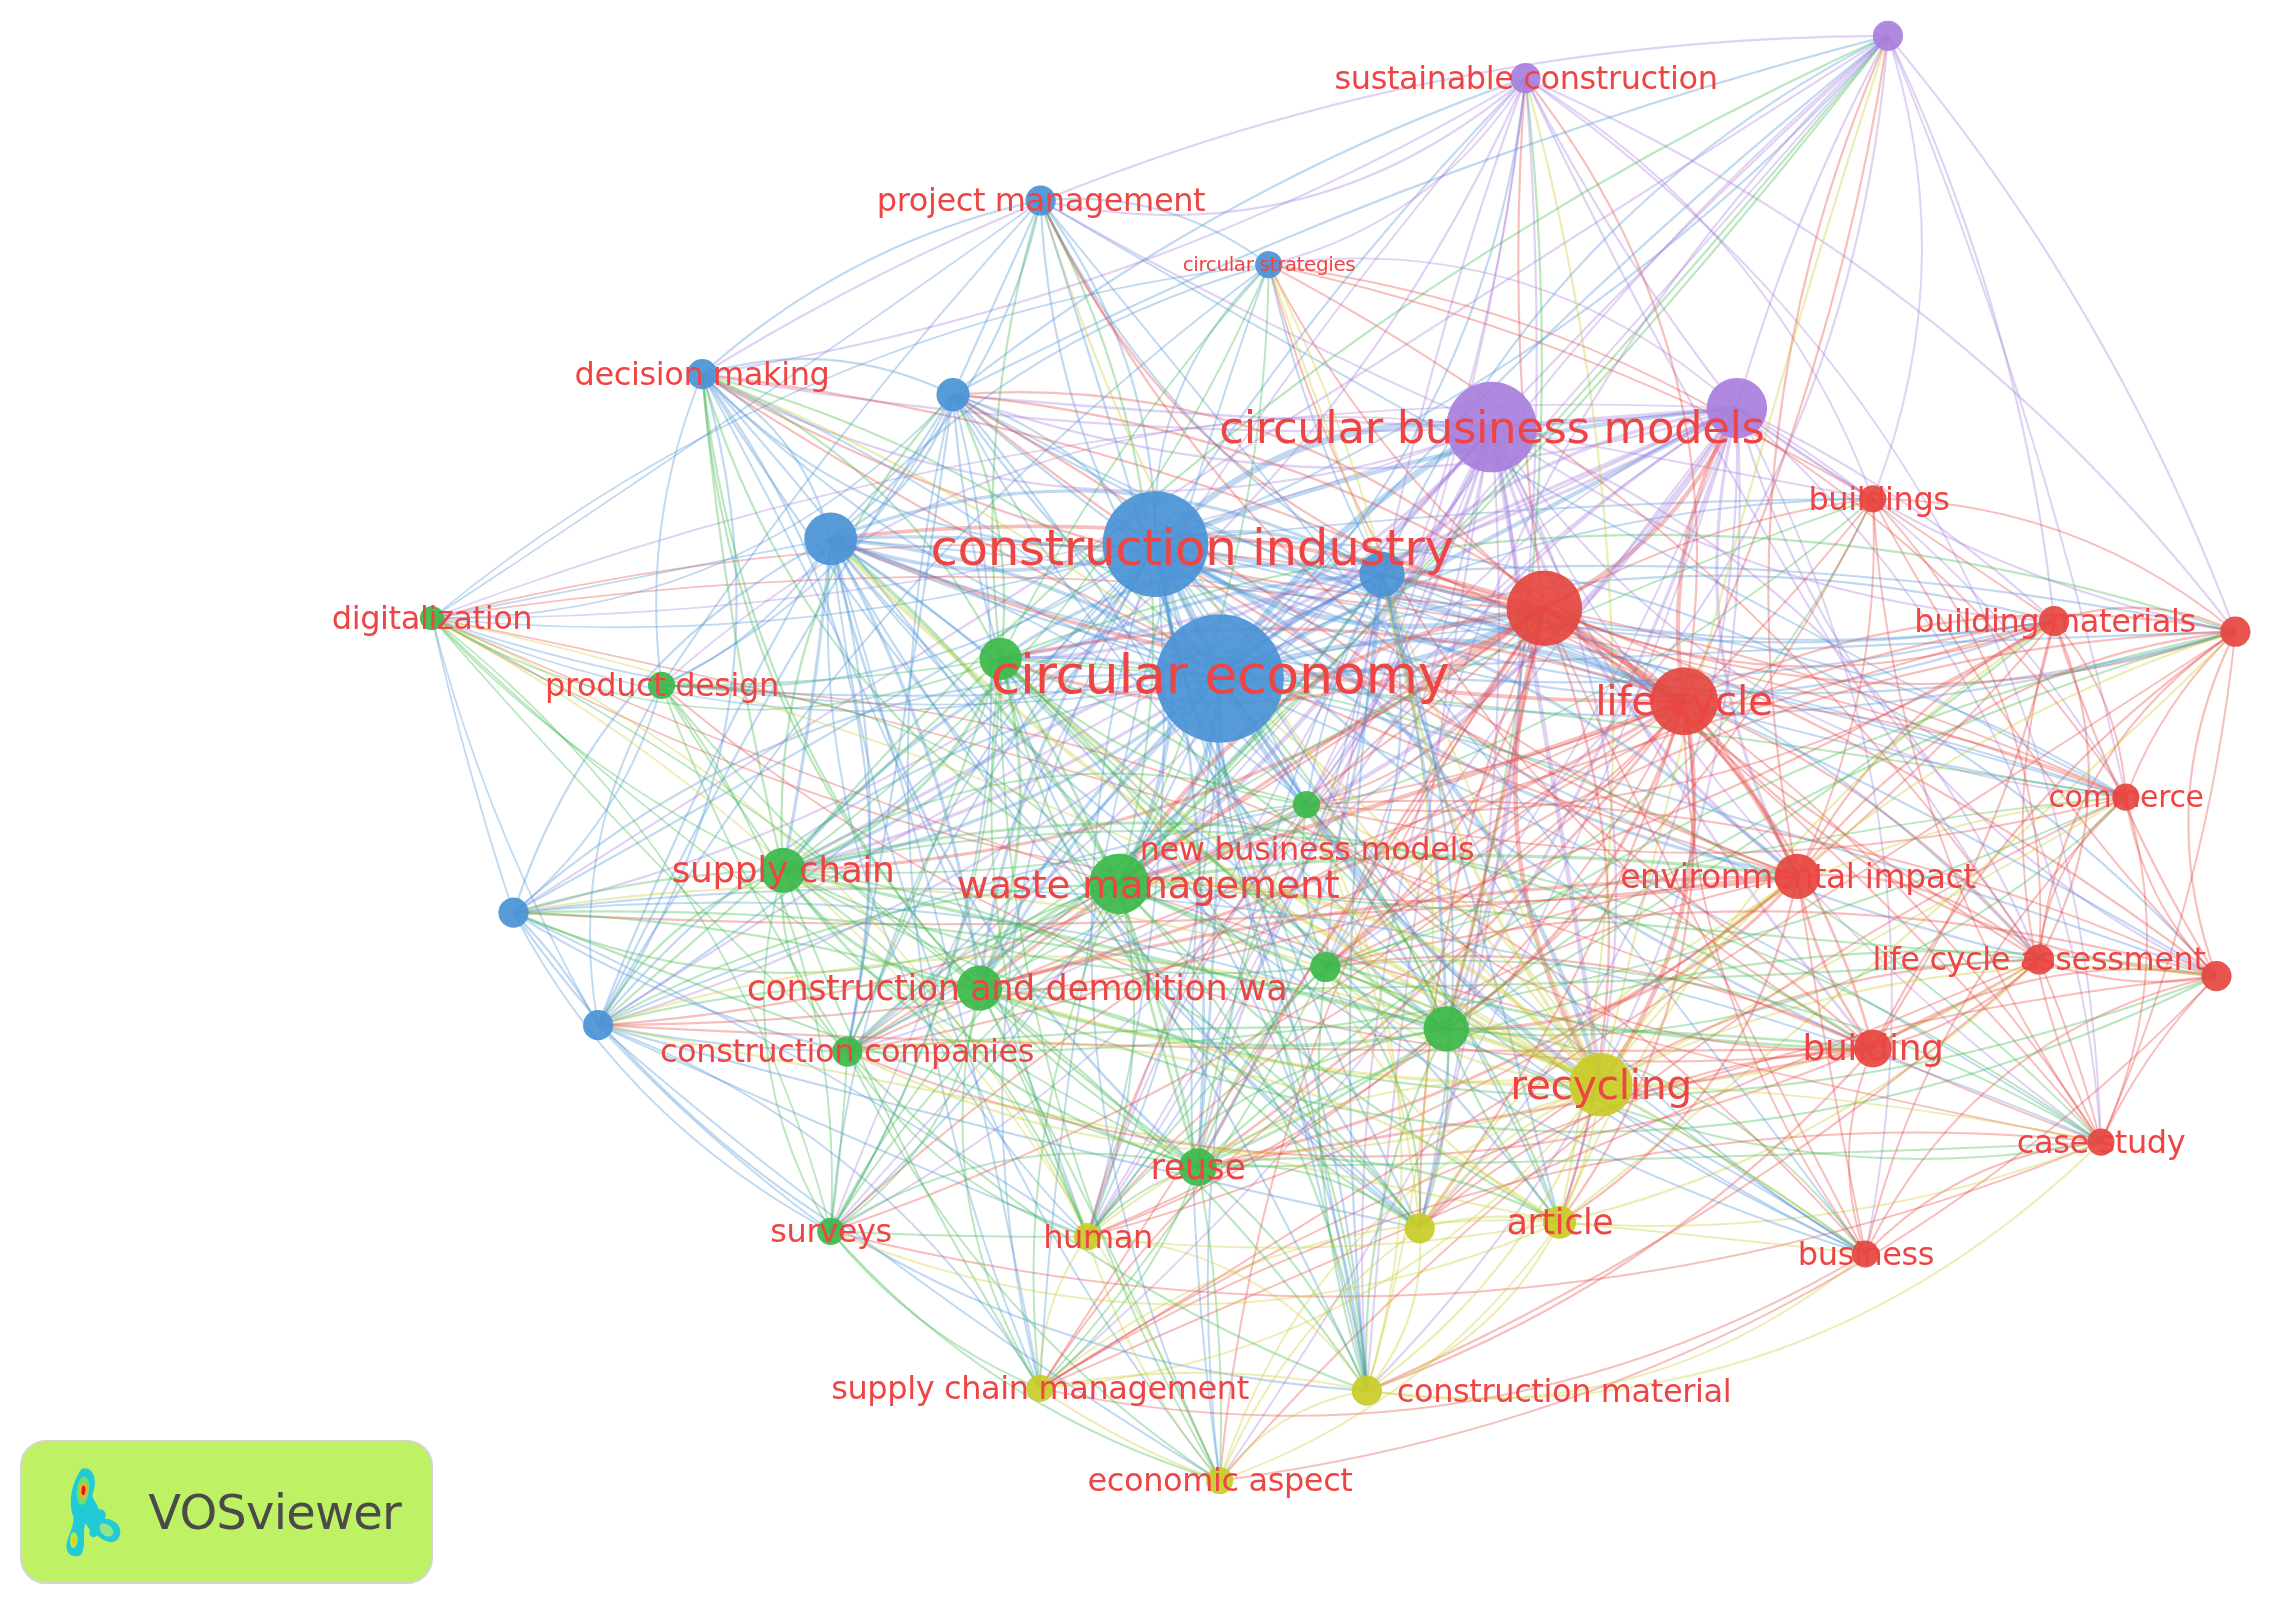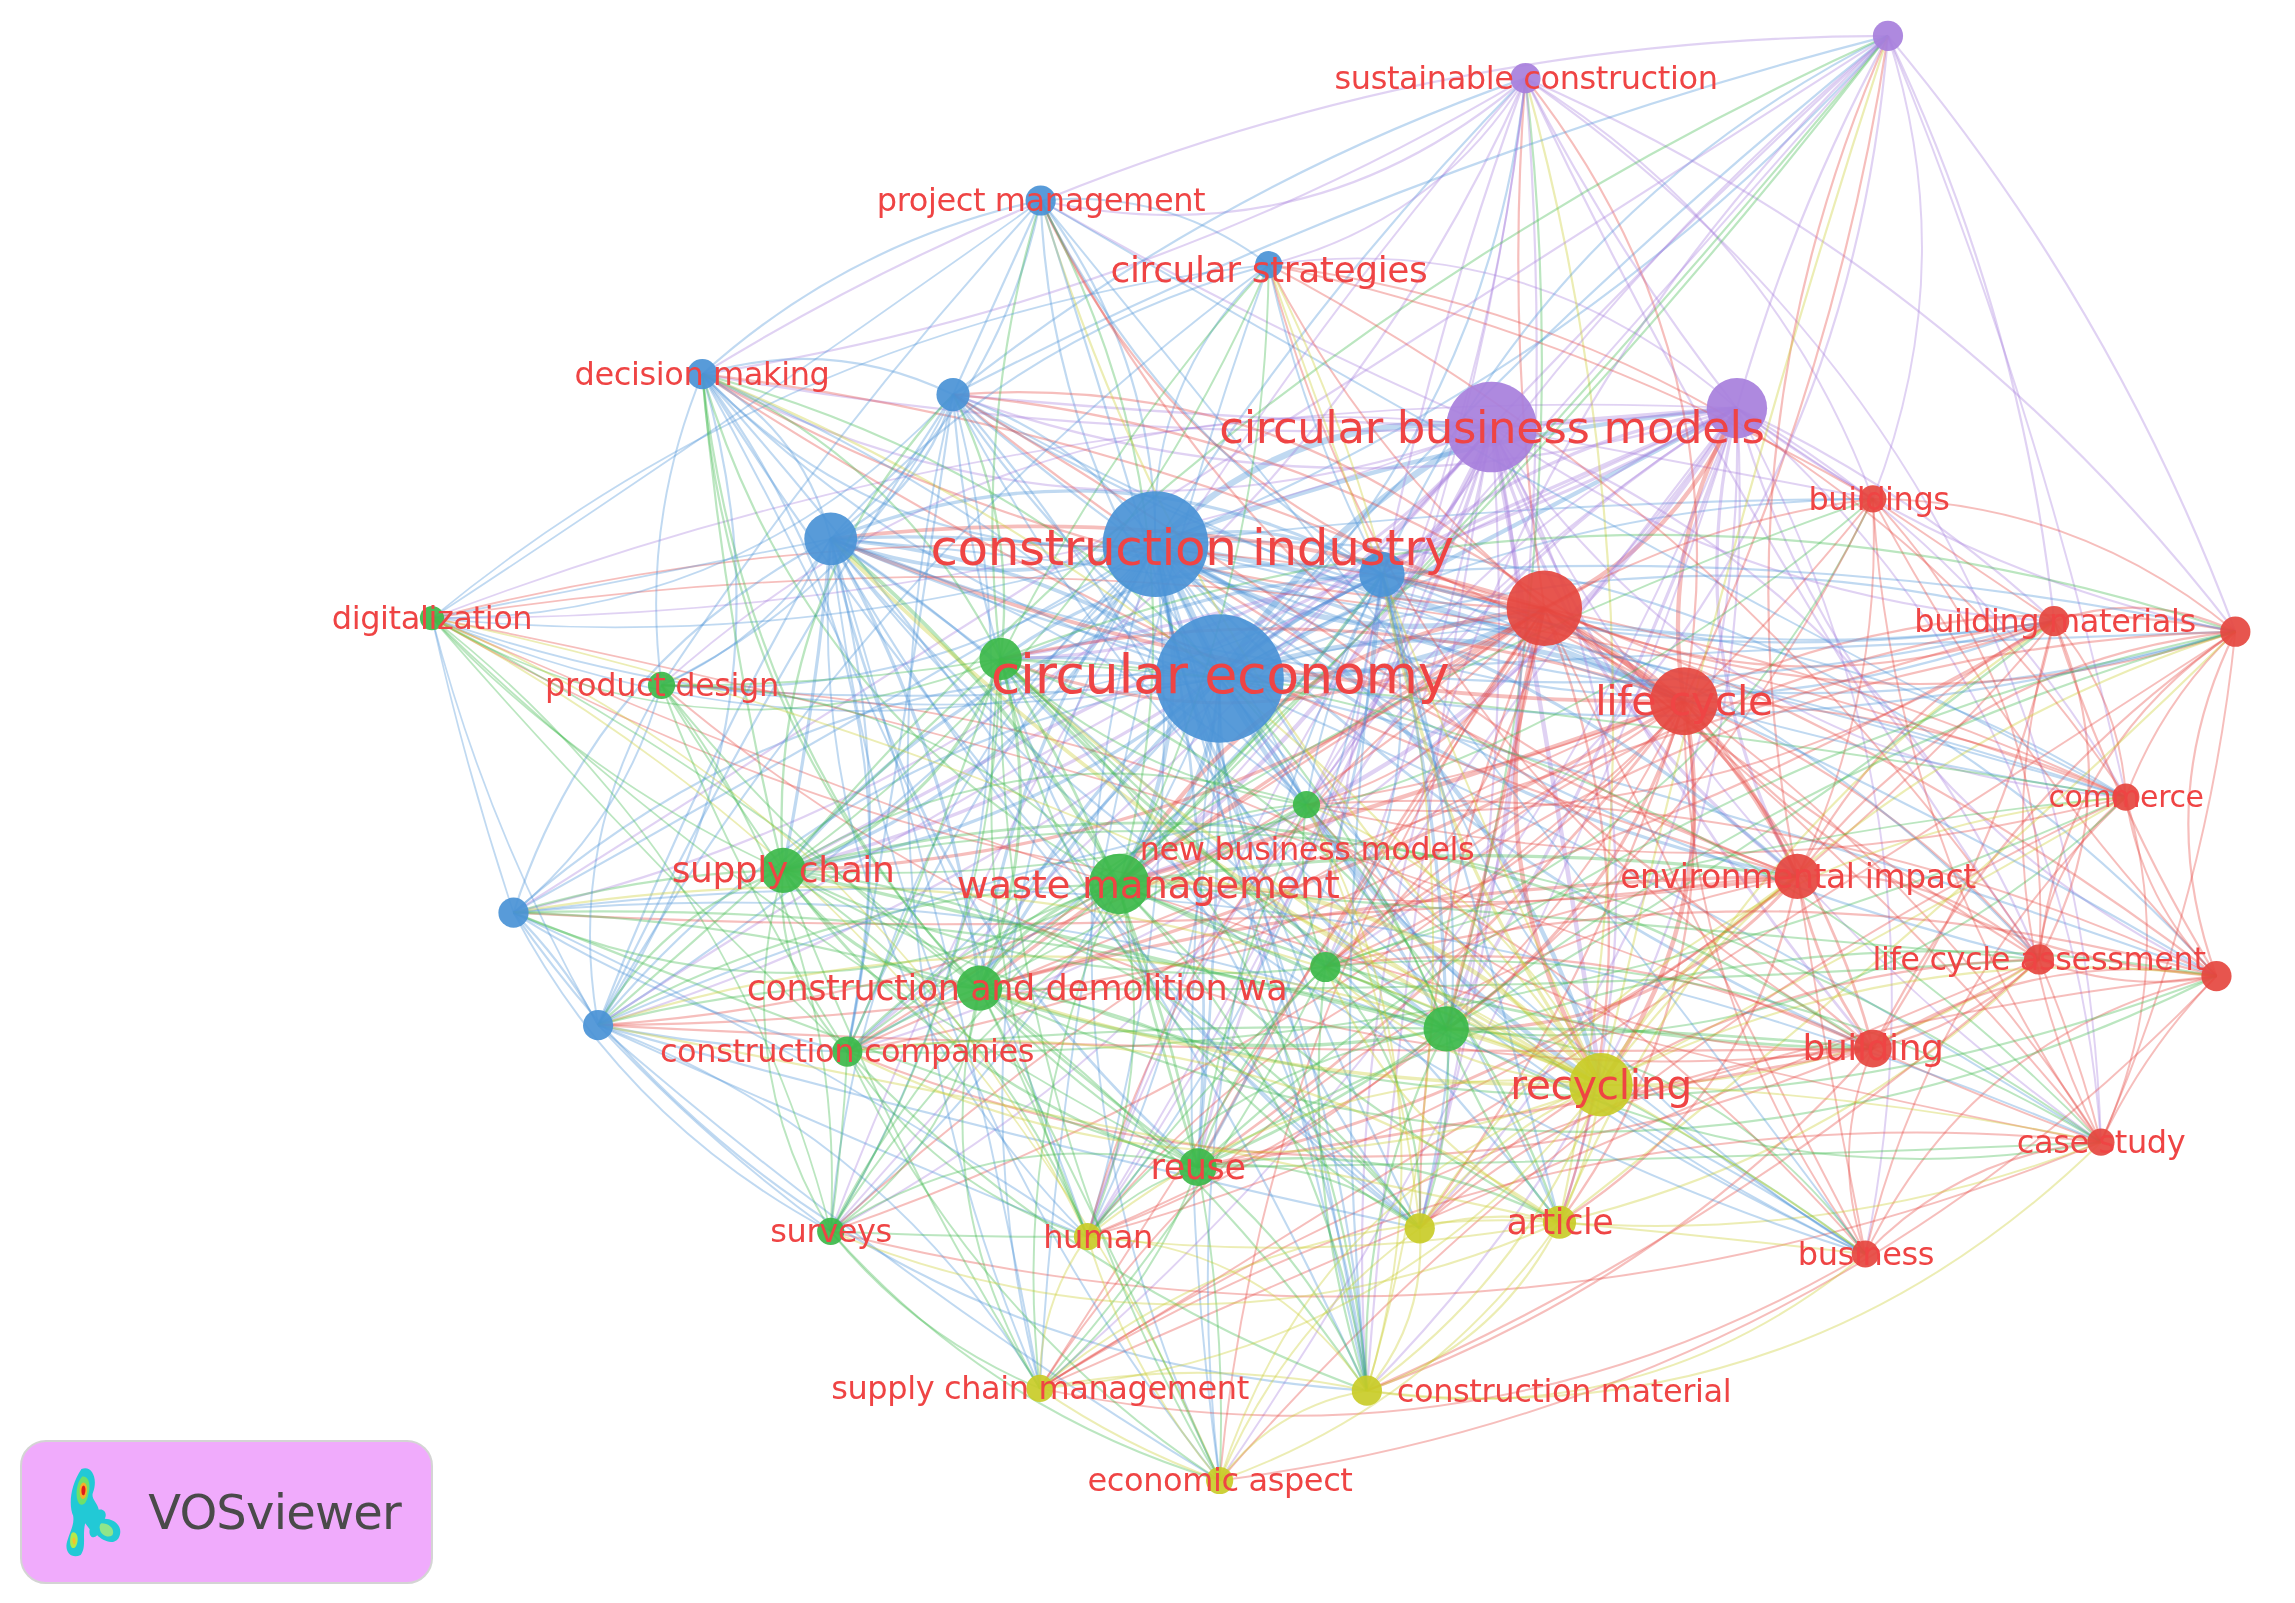--- a/index.html
+++ b/index.html
@@ -3,21 +3,21 @@
 <meta charset="utf-8">
 <style>
   html, body { margin: 0; padding: 0; background: #ffffff; }
   body { width: 2295px; height: 1604px; position: relative; overflow: hidden;
          font-family: "DejaVu Sans", sans-serif; }
   #canvas { position: absolute; left: 0; top: 0; width: 2295px; height: 1604px; }
   .label { position: absolute; white-space: nowrap; color: #ef4444;
            transform: translate(-50%, -50%); pointer-events: auto; line-height: 1;
            font-family: "DejaVu Sans", sans-serif; letter-spacing: -0.4px; }
   .vos-box { position: absolute; left: 19.6px; top: 1440px; width: 409px; height: 140px;
-             border: 2.3px solid #d4d4d4; border-radius: 26px; background: #f0abfc;
+             border: 2.3px solid #d4d4d4; border-radius: 26px; background: #bef264;
              display: flex; align-items: center; }
   .vos-logo { width: 83px; height: 98px; margin-left: 33px; }
   .vos-text { font-size: 48px; color: #4a4a4a; margin-left: 10.6px; letter-spacing: -0.8px;
               font-family: "DejaVu Sans", sans-serif; }
 </style>
 </head>
 <body>
 
 <svg id="canvas" xmlns="http://www.w3.org/2000/svg" width="2295" height="1604" viewBox="0 0 3039 2123">
   <g id="edges">
@@ -683,21 +683,21 @@
     <span class="label" style="left: 1684px; top: 701px; font-size: 41px; text-align: right;">life cycle</span>
     <span class="label" style="left: 1879px; top: 499px; font-size: 32px;">buildings</span>
     <span class="label" style="left: 2055px; top: 621px; font-size: 32px;">building materials</span>
     <span class="label" style="left: 2126px; top: 797px; font-size: 30px;">commerce</span>
     <span class="label" style="left: 1798px; top: 876px; font-size: 33px;">environmental impact</span>
     <span class="label" style="left: 2039px; top: 959px; font-size: 32px;">life cycle assessment</span>
     <span class="label" style="left: 1873px; top: 1048px; font-size: 36px;">building</span>
     <span class="label" style="left: 2101px; top: 1142px; font-size: 32px;">case study</span>
     <span class="label" style="left: 1866px; top: 1254px; font-size: 32px;">business</span>
     <span class="label" style="left: 1041px; top: 200px; font-size: 32px;">project management</span>
-    <span class="label" style="left: 1269px; top: 264px; font-size: 36px; margin-top: 6px;">circular strategies</span>
+    <span class="label" style="left: 1269px; top: 264px; font-size: 20px;">circular strategies</span>
     <span class="label" style="left: 702px; top: 374px; font-size: 32px;">decision making</span>
     <span class="label" style="left: 432px; top: 618px; font-size: 32px;">digitalization</span>
     <span class="label" style="left: 662px; top: 685px; font-size: 32px;">product design</span>
     <span class="label" style="left: 783px; top: 870px; font-size: 36px;">supply chain</span>
     <span class="label" style="left: 1148px; top: 884px; font-size: 39px;">waste management</span>
     <span class="label" style="left: 1307px; top: 804px; font-size: 32px; margin-top: 45px;">new business models</span>
     <span class="label" style="left: 1017px; top: 988px; font-size: 35px;">construction and demolition wa</span>
     <span class="label" style="left: 847px; top: 1051px; font-size: 32px;">construction companies</span>
     <span class="label" style="left: 1198px; top: 1167px; font-size: 35px;">reuse</span>
     <span class="label" style="left: 831px; top: 1231px; font-size: 32px;">surveys</span>

